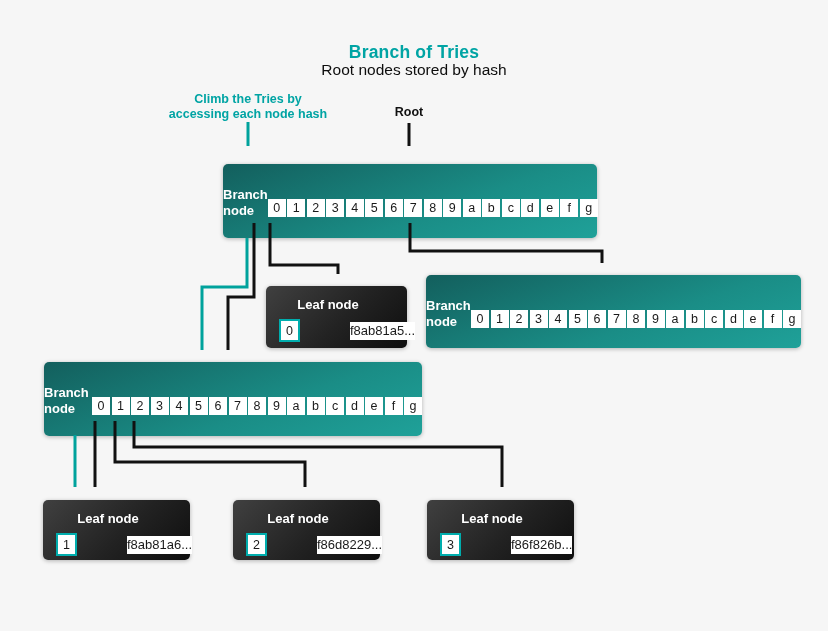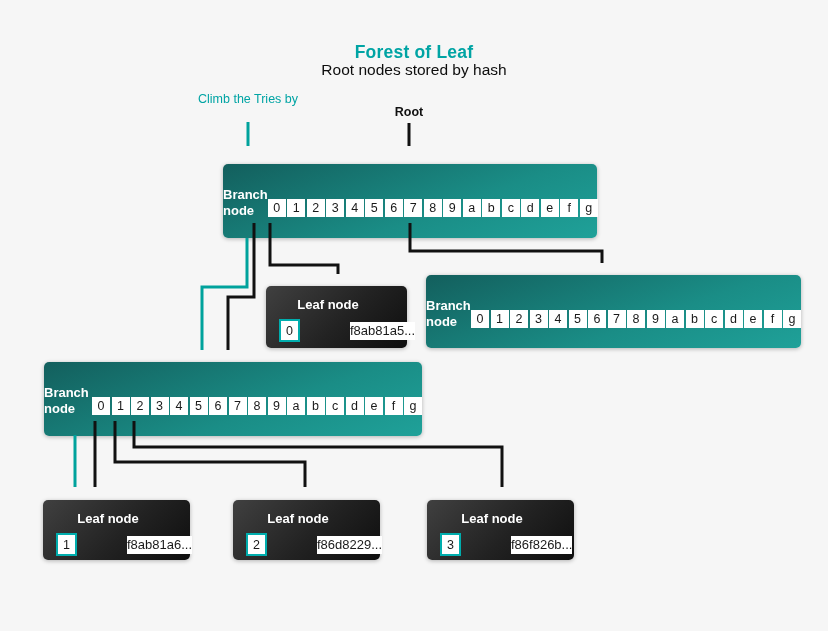--- a/index.html
+++ b/index.html
@@ -28,21 +28,21 @@
     text-align: center;
     font-size: 15.5px;
     font-weight: 500;
     color: #0d0d0d;
   }
   .climb-label {
     position: absolute;
     left: 137px; top: 92px; width: 222px;
     text-align: center;
     font-size: 12.5px;
-    font-weight: normal;
+    font-weight: bold;
     line-height: 14.5px;
     color: #00a4a4;
   }
   .root-label {
     position: absolute;
     left: 359px; top: 105px; width: 100px;
     text-align: center;
     font-size: 12.5px;
     font-weight: bold;
     color: #111;
@@ -114,25 +114,26 @@
   }
   svg.overlay path { fill: none; stroke-width: 3; }
   svg.overlay path.teal { stroke: #00a29c; }
   svg.overlay path.black { stroke: #111111; }
 </style>
 </head>
 <body>
 
 <div class="canvas">
 
-  <div class="page-title">Forest of Leaf</div>
+  <div class="page-title">Branch of Tries</div>
   <div class="page-subtitle">Root nodes stored by hash</div>
 
   <div class="climb-label">
     <div>Climb the Tries by</div>
+    <div>accessing each node hash</div>
   </div>
   <div class="root-label">Root</div>
 
   <div class="branch-node" style="left:223px; top:164px; width:374px; height:74px;">
     <div class="node-title">Branch node</div>
     <div class="cells">
         <span class="cell">0</span>
         <span class="cell">1</span>
         <span class="cell">2</span>
         <span class="cell">3</span>

